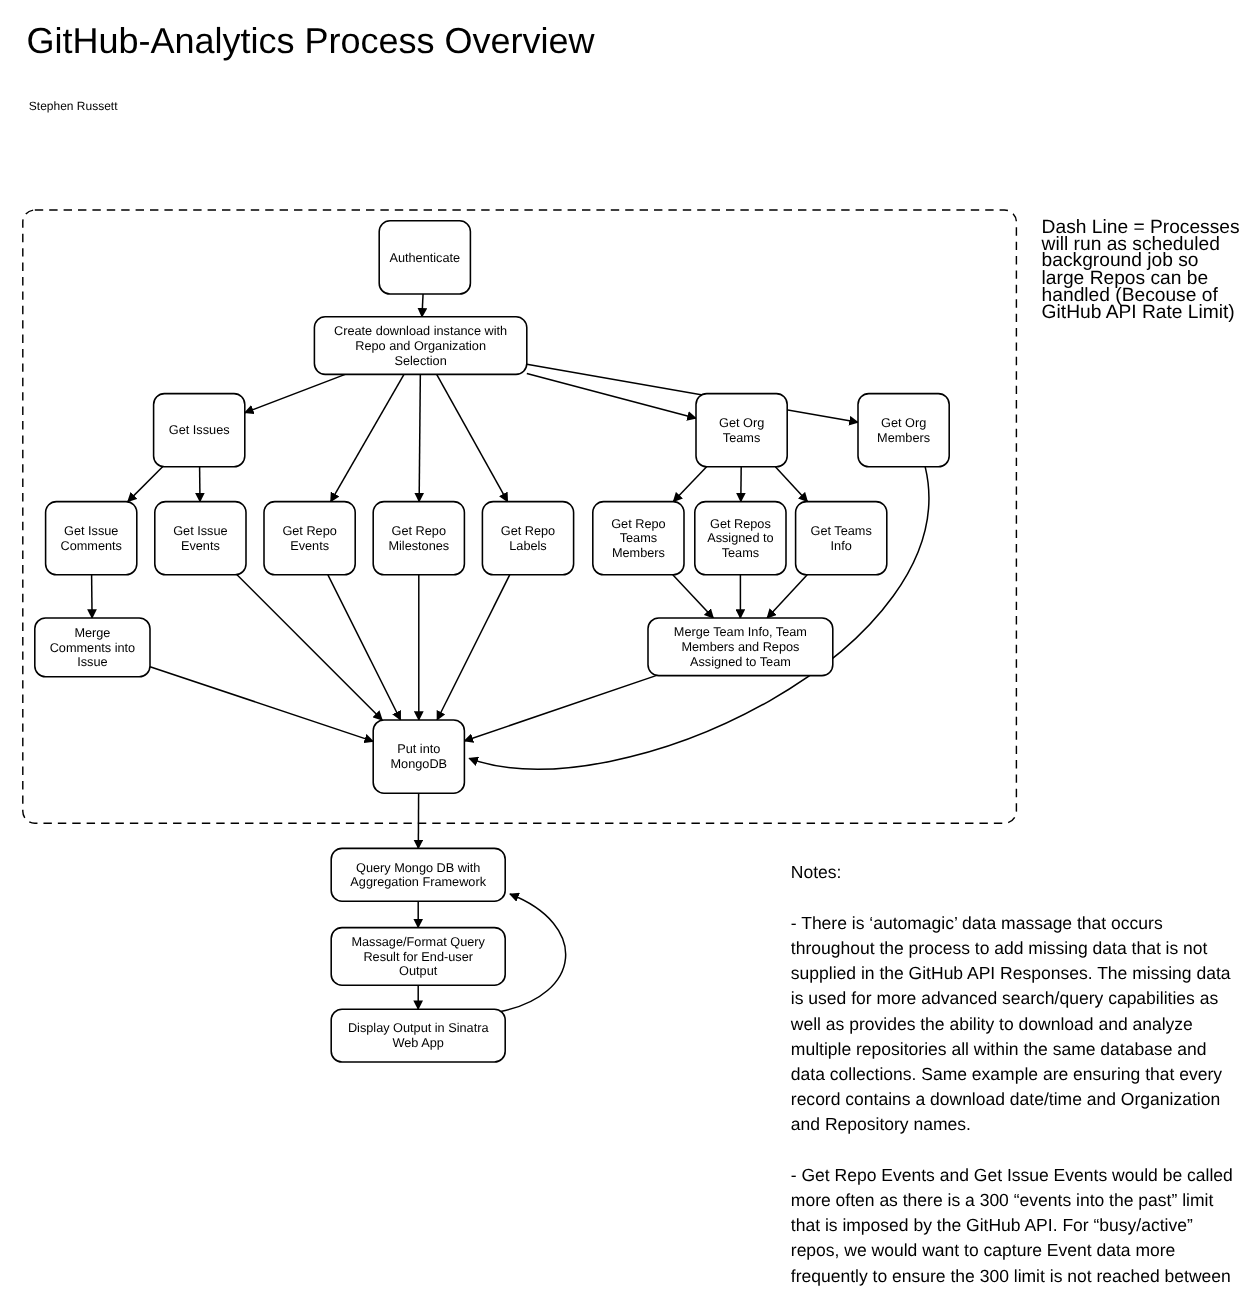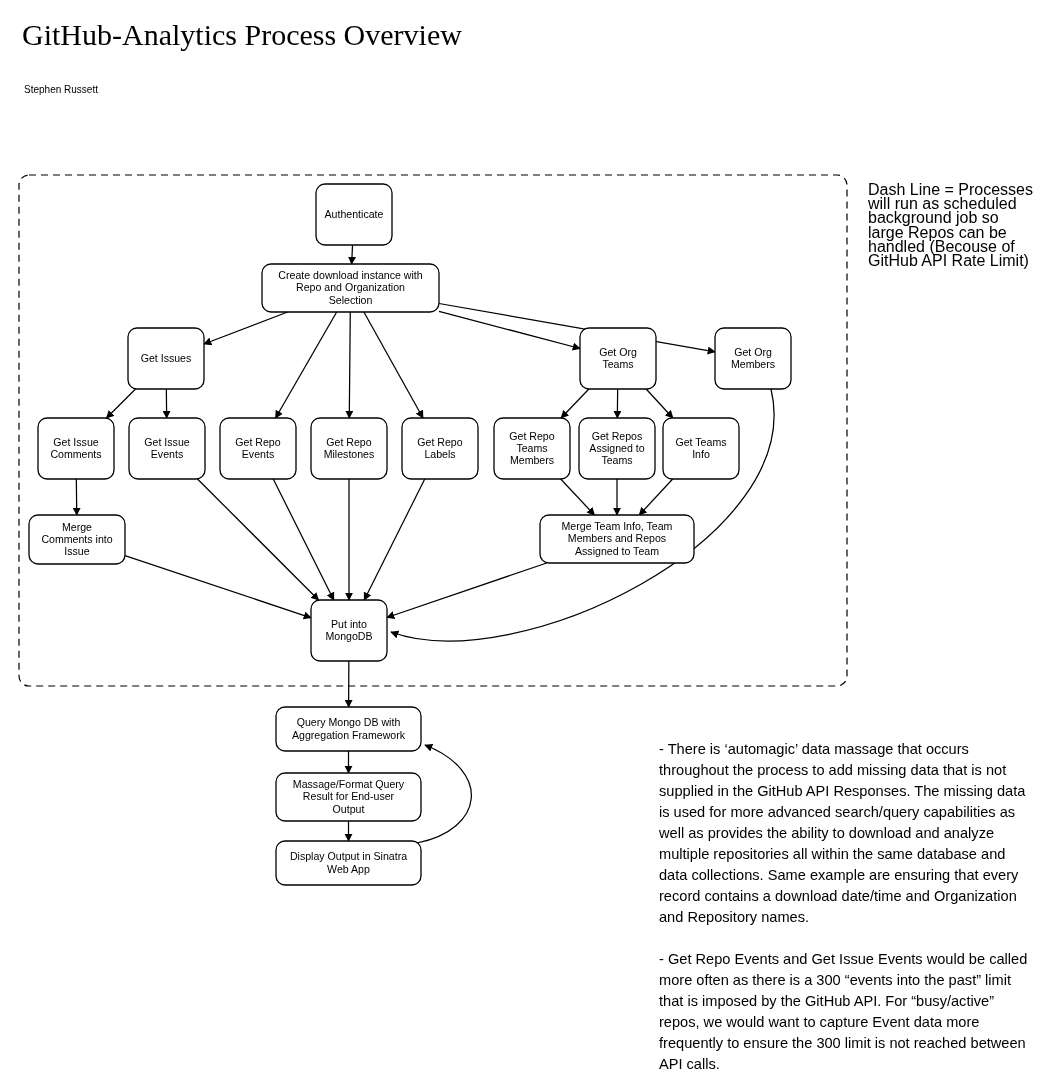--- a/index.html
+++ b/index.html
@@ -16,21 +16,20 @@
     overflow: hidden;
   }
   #page-title {
     position: absolute;
     left: 22px;
     top: 16px;
     font-size: 30px;
     line-height: 38px;
     letter-spacing: 0px;
     white-space: nowrap;
-    font-family: Liberation Serif, serif;
   }
   #byline {
     position: absolute;
     left: 24px;
     top: 79px;
     font-size: 10px;
     line-height: 21.5px;
   }
   #dash-note {
     position: absolute;
@@ -85,20 +84,21 @@
 
 <div id="page-title">GitHub-Analytics Process Overview</div>
 
 <div id="byline">
   <div>Stephen Russett</div>
 </div>
 
 <div id="dash-note">Dash Line = Processes will run as scheduled background job so large Repos can be handled (Becouse of GitHub API Rate Limit)</div>
 
 <div id="notes-block">
+  <p class="notes-para">Notes:</p>
   <div class="gap"></div>
   <p class="notes-para">- There is ‘automagic’ data massage that occurs throughout the process to add missing data that is not supplied in the GitHub API Responses.  The missing data is used for more advanced search/query capabilities as well as provides the ability to download and analyze multiple repositories all within the same database and data collections.  Same example are ensuring that every record contains a download date/time and Organization and Repository names.</p>
   <div class="gap"></div>
   <p class="notes-para">- Get Repo Events and Get Issue Events would be called more often as there is a 300 “events into the past” limit that is imposed by the GitHub API.  For “busy/active” repos, we would want to capture Event data more frequently to ensure the 300 limit is not reached between API calls.</p>
 </div>
 
 <svg id="diagram" viewBox="0 0 1044 1075" xmlns="http://www.w3.org/2000/svg">
   <defs>
     <marker id="arrow" viewBox="0 0 10 10" refX="9" refY="5" markerWidth="6.5" markerHeight="6.5" orient="auto-start-reverse">
       <path d="M 0 0 L 10 5 L 0 10 z" fill="#000000"></path>

